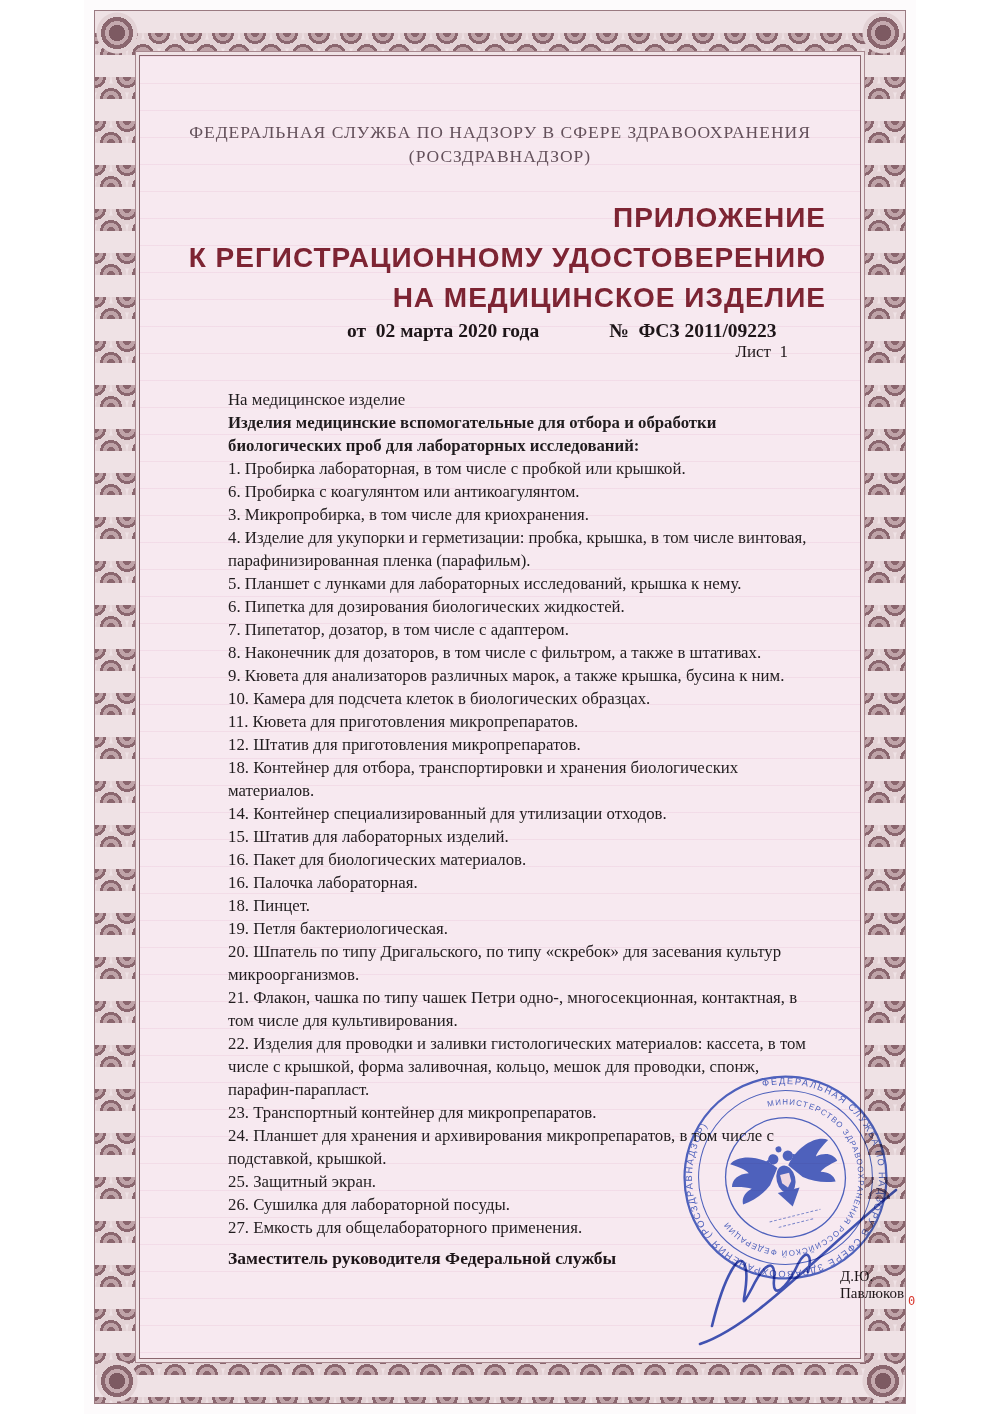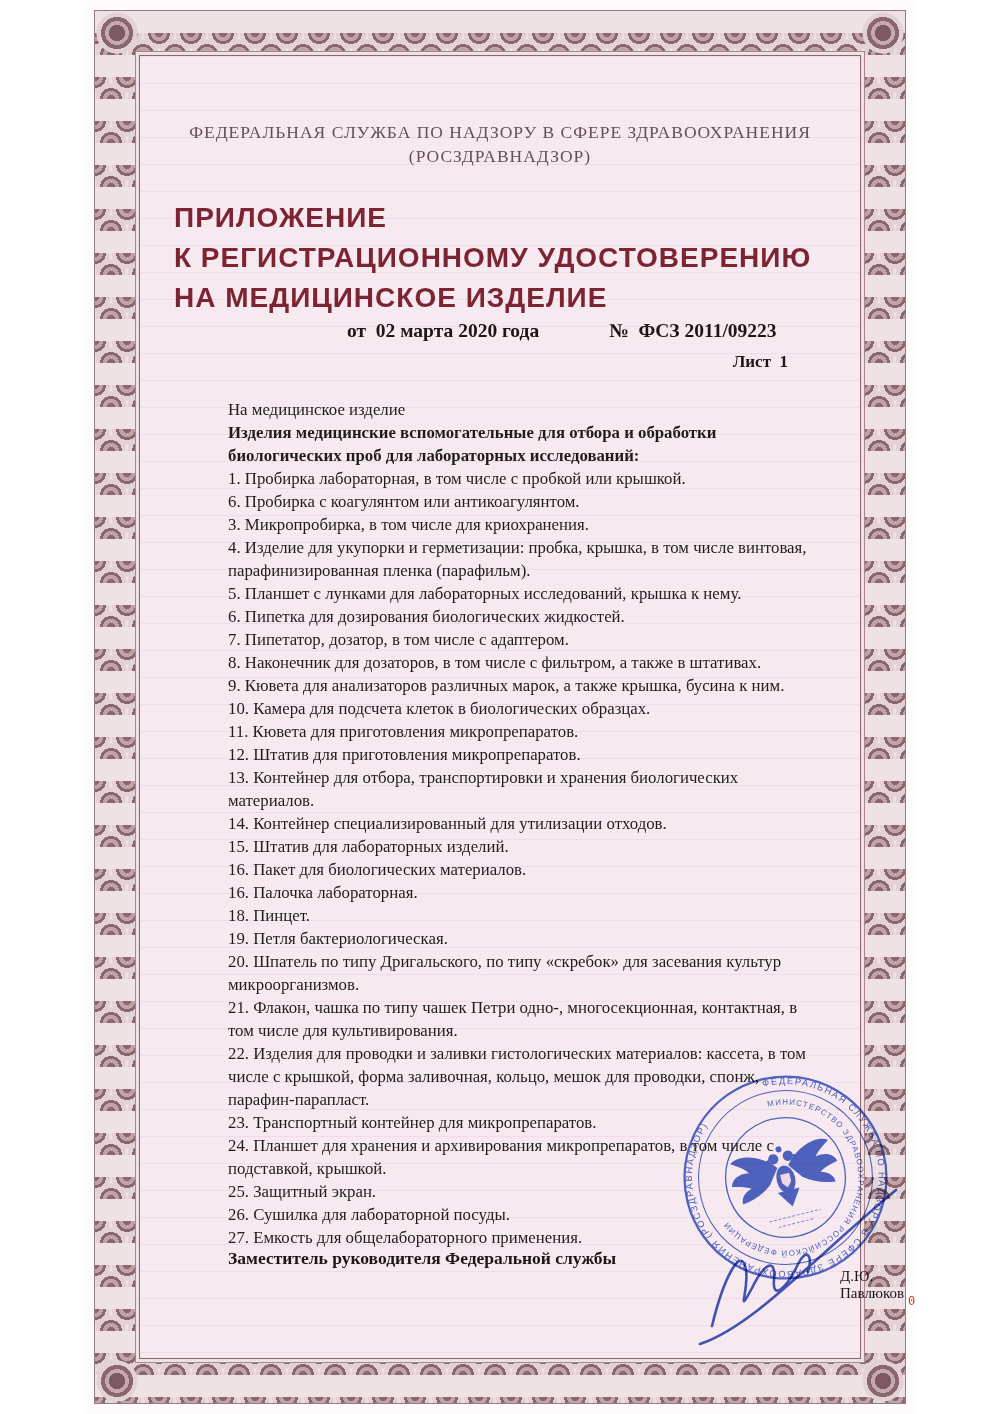--- a/index.html
+++ b/index.html
@@ -30,28 +30,28 @@
   .panel{
     position:absolute;inset:56px;
     background-color:#f7e9f0;
     background-image:repeating-linear-gradient(180deg, rgba(216,150,186,0.16) 0 1px, rgba(0,0,0,0) 1px 27px);
     box-shadow:0 0 0 1px #8a666e, 0 0 0 4px #efe2e5, 0 0 0 5px #a8888f;
   }
   .content{position:absolute;inset:0;padding:64px 34px 0 34px;}
   
   .agency{ text-align:center;color:#63505a;font-size:17.5px;letter-spacing:1px;line-height:24px; }
   .title{
-    margin-top:30px;text-align:left;color:#7d2433;
+    margin-top:30px;text-align:right;color:#7d2433;
     font-family:"Liberation Sans", sans-serif;font-weight:bold;
     font-size:28px;line-height:40px;letter-spacing:1px;
   }
   .meta-row{margin-top:2px;display:flex;align-items:baseline;font-weight:bold;font-size:19.5px;color:#1d1518;text-align:center;}
   .meta-date{margin-left:173px;white-space:pre;}
   .meta-number{margin-left:70px;white-space:pre;}
-  .sheet{margin-top:10px;text-align:right;margin-right:38px;font-weight:bold;font-size:17px;color:#1d1518;white-space:pre;}
+  .sheet{text-align:right;margin-right:38px;font-weight:normal;font-size:17px;color:#1d1518;white-space:pre;}
   
   .body{margin-top:26px;padding-left:54px;color:#201c1e;font-size:16.8px;line-height:23px;}
   .intro{}
   .subject{font-weight:bold;}
   .item-line{}
   
   .signer{position:absolute;left:88px;top:1188px;font-weight:bold;font-size:17.5px;line-height:29px;color:#1d1518;}
   .signer-name{position:absolute;left:700px;top:1212px;font-weight:normal;font-size:15px;color:#1d1518;}
   .serial{
     position:absolute;left:768px;top:1238px;
@@ -103,21 +103,21 @@
             <div class="item-line">3. Микропробирка, в том числе для криохранения.</div>
             <div class="item-line">4. Изделие для укупорки и герметизации: пробка, крышка, в том числе винтовая, парафинизированная пленка (парафильм).</div>
             <div class="item-line">5. Планшет с лунками для лабораторных исследований, крышка к нему.</div>
             <div class="item-line">6. Пипетка для дозирования биологических жидкостей.</div>
             <div class="item-line">7. Пипетатор, дозатор, в том числе с адаптером.</div>
             <div class="item-line">8. Наконечник для дозаторов, в том числе с фильтром, а также в штативах.</div>
             <div class="item-line">9. Кювета для анализаторов различных марок, а также крышка, бусина к ним.</div>
             <div class="item-line">10. Камера для подсчета клеток в биологических образцах.</div>
             <div class="item-line">11. Кювета для приготовления микропрепаратов.</div>
             <div class="item-line">12. Штатив для приготовления микропрепаратов.</div>
-            <div class="item-line">13. Контейнер для отбора, транспортировки и хранения биологических материалов.</div>
+            <div class="item-line">18. Контейнер для отбора, транспортировки и хранения биологических материалов.</div>
             <div class="item-line">14. Контейнер специализированный для утилизации отходов.</div>
             <div class="item-line">15. Штатив для лабораторных изделий.</div>
             <div class="item-line">16. Пакет для биологических материалов.</div>
             <div class="item-line">16. Палочка лабораторная.</div>
             <div class="item-line">18. Пинцет.</div>
             <div class="item-line">19. Петля бактериологическая.</div>
             <div class="item-line">20. Шпатель по типу Дригальского, по типу «скребок» для засевания культур микроорганизмов.</div>
             <div class="item-line">21. Флакон, чашка по типу чашек Петри одно-, многосекционная, контактная, в том числе для культивирования.</div>
             <div class="item-line">22. Изделия для проводки и заливки гистологических материалов: кассета, в том числе с крышкой, форма заливочная, кольцо, мешок для проводки, спонж, парафин-парапласт.</div>
             <div class="item-line">23. Транспортный контейнер для микропрепаратов.</div>

